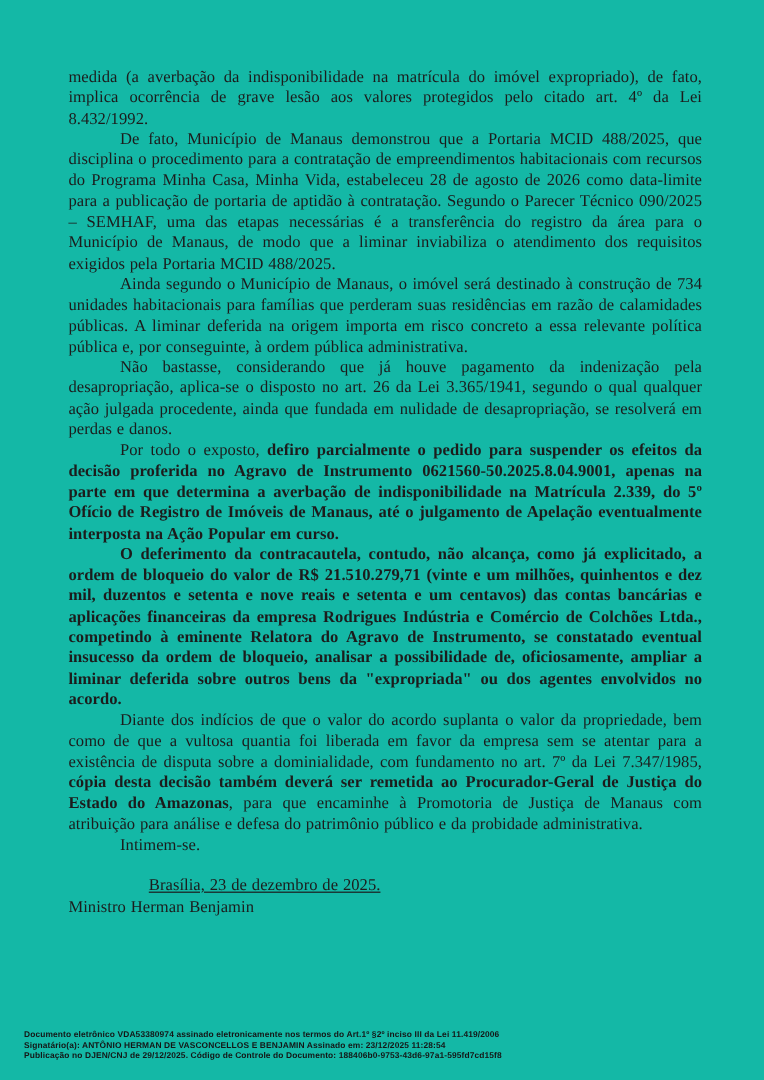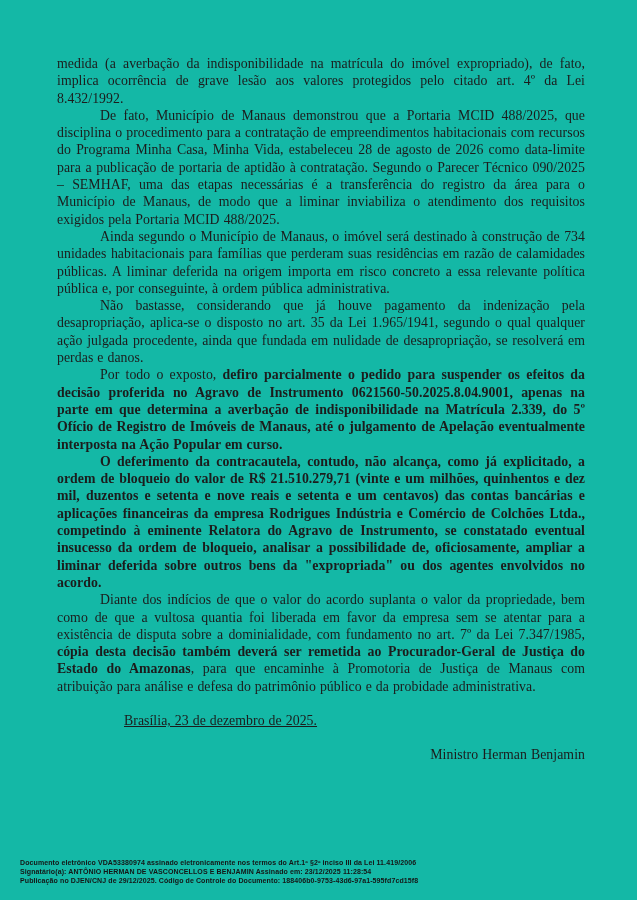--- a/index.html
+++ b/index.html
@@ -21,21 +21,21 @@
     font-size: 13.8px;
     line-height: 17.3px;
     text-align: justify;
     letter-spacing: 0.05px;
     word-spacing: 0.5px;
   }
   p.para { margin: 0; text-indent: 43px; }
   p.para.no-indent { text-indent: 0; }
   .b { font-weight: bold; font-family: Liberation Serif, serif; }
   p.dateline { margin: 0; margin-top: 17px; text-indent: 67px; text-align: left; text-decoration: underline; }
-  .sig-block { margin-top: 17px; text-align: right; }
+  .sig-block { text-align: left; }
   .sig-block div { line-height: 17.3px; }
   .doc-footer {
     position: absolute;
     left: 20px; top: 858px; width: 600px;
     font-family: "Liberation Sans", sans-serif;
     font-weight: bold;
     font-size: 7px;
     line-height: 9px;
     color: #151515;
     letter-spacing: 0.1px;
@@ -47,30 +47,31 @@
 <div class="page">
 
   <div class="doc-body">
 
     <p class="para no-indent"><span>medida (a averbação da indisponibilidade na matrícula do imóvel expropriado), de fato, implica ocorrência de grave lesão aos valores protegidos pelo citado art. 4º da Lei 8.432/1992.</span></p>
 
     <p class="para"><span>De fato, Município de Manaus demonstrou que a Portaria MCID 488/2025, que disciplina o procedimento para a contratação de empreendimentos habitacionais com recursos do Programa Minha Casa, Minha Vida, estabeleceu 28 de agosto de 2026 como data-limite para a publicação de portaria de aptidão à contratação. Segundo o Parecer Técnico 090/2025 – SEMHAF, uma das etapas necessárias é a transferência do registro da área para o Município de Manaus, de modo que a liminar inviabiliza o atendimento dos requisitos exigidos pela Portaria MCID 488/2025.</span></p>
 
     <p class="para"><span>Ainda segundo o Município de Manaus, o imóvel será destinado à construção de 734 unidades habitacionais para famílias que perderam suas residências em razão de calamidades públicas. A liminar deferida na origem importa em risco concreto a essa relevante política pública e, por conseguinte, à ordem pública administrativa.</span></p>
 
-    <p class="para"><span>Não bastasse, considerando que já houve pagamento da indenização pela desapropriação, aplica-se o disposto no art. 35 da Lei 1.965/1941, segundo o qual qualquer ação julgada procedente, ainda que fundada em nulidade de desapropriação, se resolverá em perdas e danos.</span></p>
+    <p class="para"><span>Não bastasse, considerando que já houve pagamento da indenização pela desapropriação, aplica-se o disposto no art. 26 da Lei 3.365/1941, segundo o qual qualquer ação julgada procedente, ainda que fundada em nulidade de desapropriação, se resolverá em perdas e danos.</span></p>
 
     <p class="para"><span>Por todo o exposto, </span><span class="b">defiro parcialmente o pedido para suspender os efeitos da decisão proferida no Agravo de Instrumento 0621560-50.2025.8.04.9001, apenas na parte em que determina a averbação de indisponibilidade na Matrícula 2.339, do 5º Ofício de Registro de Imóveis de Manaus, até o julgamento de Apelação eventualmente interposta na Ação Popular em curso.</span></p>
 
     <p class="para"><span class="b">O deferimento da contracautela, contudo, não alcança, como já explicitado, a ordem de bloqueio do valor de R$ 21.510.279,71 (vinte e um milhões, quinhentos e dez mil, duzentos e setenta e nove reais e setenta e um centavos) das contas bancárias e aplicações financeiras da empresa Rodrigues Indústria e Comércio de Colchões Ltda., competindo à eminente Relatora do Agravo de Instrumento, se constatado eventual insucesso da ordem de bloqueio, analisar a possibilidade de, oficiosamente, ampliar a liminar deferida sobre outros bens da "expropriada" ou dos agentes envolvidos no acordo.</span></p>
 
 
     <p class="para"><span>Diante dos indícios de que o valor do acordo suplanta o valor da propriedade, bem como de que a vultosa quantia foi liberada em favor da empresa sem se atentar para a existência de disputa sobre a dominialidade, com fundamento no art. 7º da Lei 7.347/1985, </span><span class="b">cópia desta decisão também deverá ser remetida ao Procurador-Geral de Justiça do Estado do Amazonas</span><span>, para que encaminhe à Promotoria de Justiça de Manaus com atribuição para análise e defesa do patrimônio público e da probidade administrativa.</span></p>
 
 
+    <p class="para"><span>Intimem-se.</span></p>
 
     <p class="dateline">Brasília, 23 de dezembro de 2025.</p>
 
     <div class="sig-block">
       <div>Ministro Herman Benjamin</div>
     </div>
 
   </div>
 
   <div class="doc-footer">

